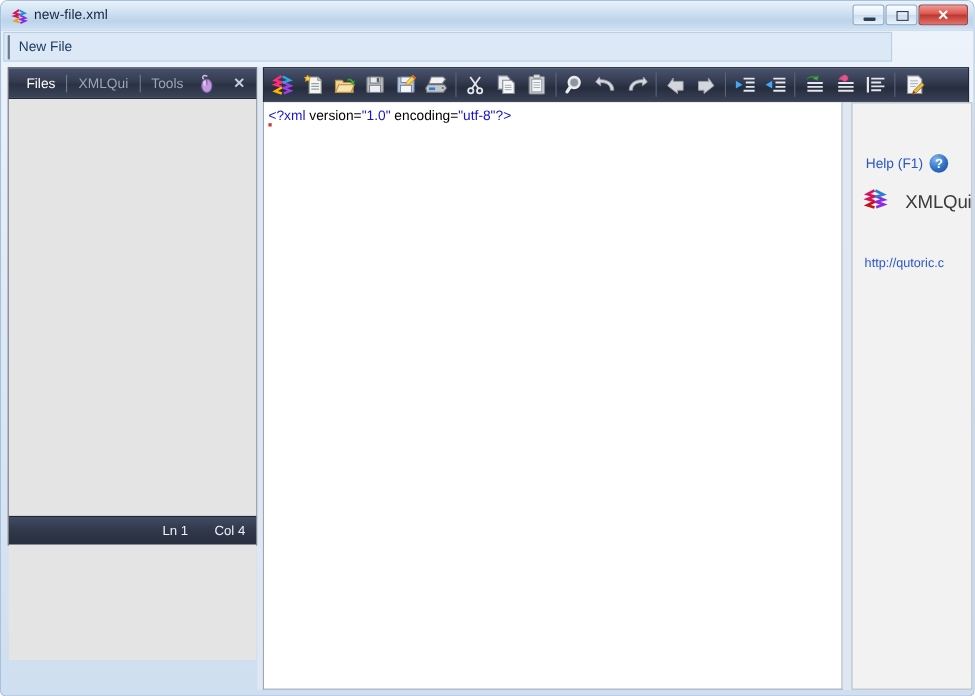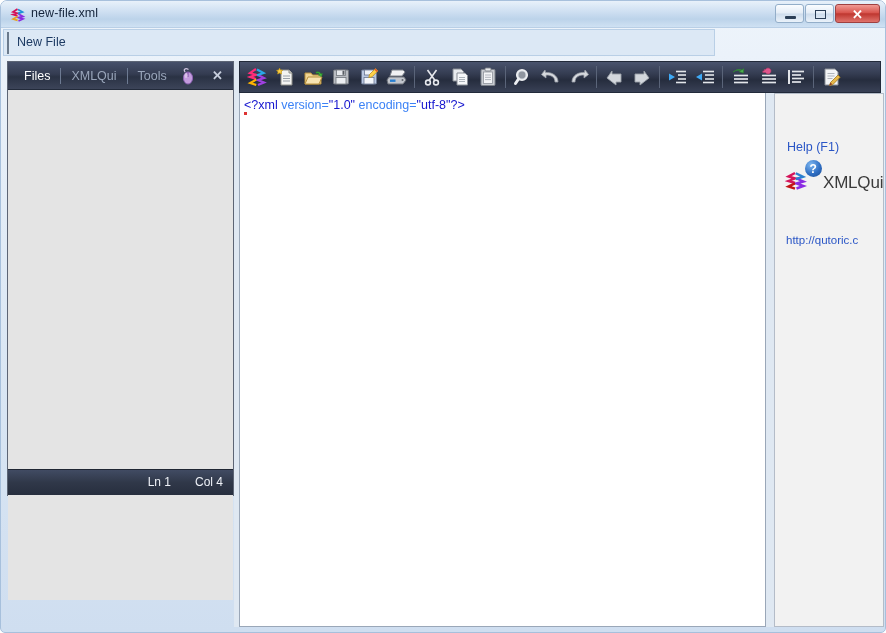--- a/index.html
+++ b/index.html
@@ -64,21 +64,21 @@
     background: #2b3f57; border-radius: 1px;
   }
   .restore-sq {
     position: absolute; left: 9px; top: 5px; width: 11px; height: 9px;
     border: 1.6px solid #2b3f57;
   }
 
   
   .tabstrip {
     position: absolute; left: 2px; top: 28px;
-    width: 712px; height: 27px;
+    width: 808px; height: 27px;
     background: #dce8f5;
     border: 1px solid #b9cfe6;
   }
   .filetab {
     position: absolute; left: 3px; top: 2px;
     height: 22px;
     padding: 3px 12px 0 8px;
     font-size: 12.5px; color: #1d3a63;
     border-left: 2px solid #6b7a8c;
     white-space: nowrap;
@@ -162,21 +162,21 @@
     border: 1px solid #9aa7b8;
     border-top: none;
     overflow: hidden;
   }
   .code-line {
     position: absolute; left: 4px; top: 5px;
     font-family: "Liberation Sans", sans-serif;
     font-size: 12.5px; white-space: pre;
   }
   .tok-decl { color: #1515cf; }
-  .tok-attr { color: #3b82f6; }
+  .tok-attr { color: #000000; }
   .tok-val  { color: #1515cf; }
   .caret-mark {
     position: absolute; left: 4px; top: 19px;
     width: 3px; height: 3px; background: #d33;
   }
 
   
   .splitter-right {
     position: absolute; left: 765px; top: 92px;
     width: 8px; height: 534px;
@@ -188,21 +188,20 @@
     position: absolute; left: 773px; top: 92px;
     width: 110px; height: 534px;
     background: #f2f2f2;
     border: 1px solid #b4bcc8;
     overflow: hidden;
   }
   .help-link-row {
     position: absolute; left: 12px; top: 46px;
     display: flex; align-items: center; gap: 6px;
     white-space: nowrap;
-    flex-direction: column;
   }
   .help-link {
     font-size: 12.5px; color: #2a56c6;
   }
   .help-qmark {
     width: 17px; height: 17px; border-radius: 50%;
     background: radial-gradient(circle at 35% 28%, #7eb7f0 0%, #2f6fc4 55%, #1b4a90 100%);
     color: #fff; font-size: 12px; font-weight: bold;
     display: flex; align-items: center; justify-content: center;
     line-height: 1;

